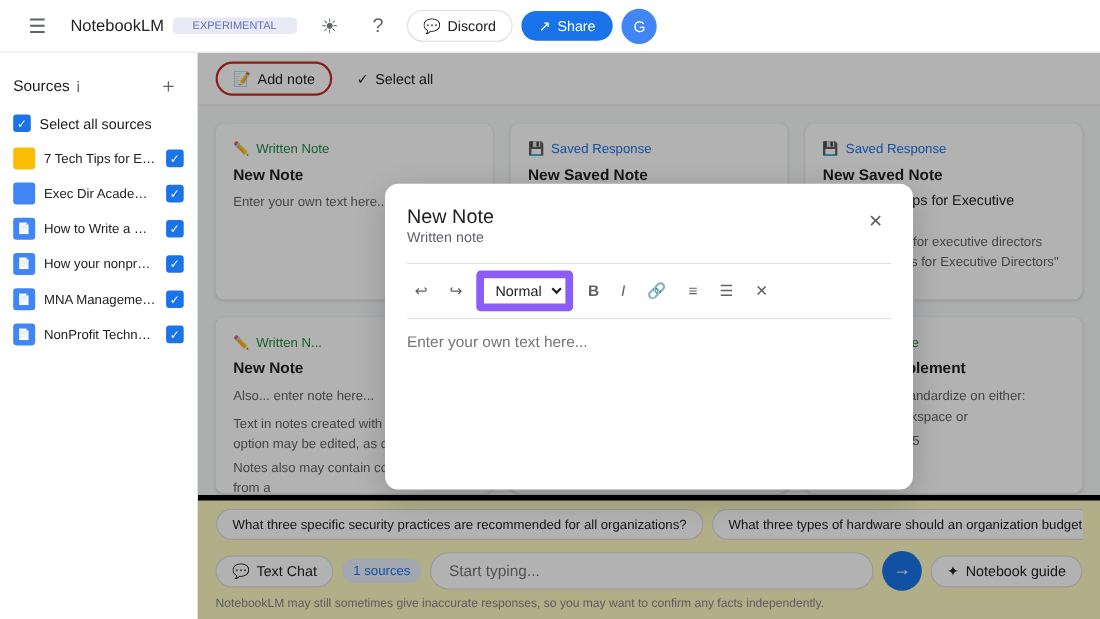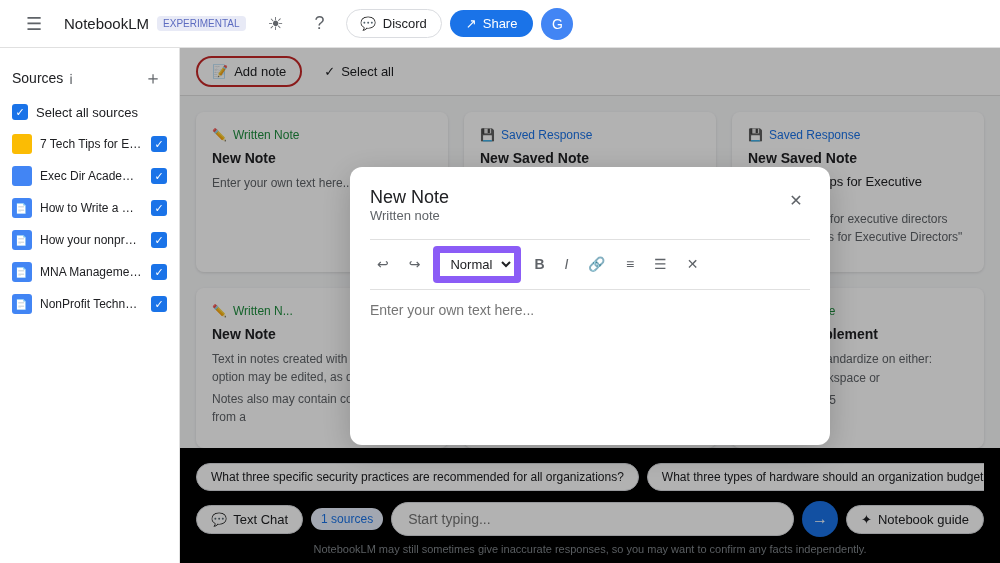--- a/index.html
+++ b/index.html
@@ -6,21 +6,21 @@
     body { font-family: 'Google Sans', Arial, sans-serif; background: #f8f9fa; font-size: 14px; color: #202124; overflow: hidden; width: 1000px; height: 563px; }
 
     
     .header {
       display: flex; align-items: center; height: 48px;
       background: #fff; border-bottom: 1px solid #e0e0e0;
       padding: 0 16px; gap: 12px;
     }
     .header-logo { display: flex; align-items: center; gap: 8px; justify-content: flex-end; }
     .header-logo-text { font-size: 15px; font-weight: 500; color: #202124; }
-    .header-badge { font-size: 10px; background: #e8eaf6; color: #5c6bc0; padding: 2px 6px; border-radius: 4px; text-transform: uppercase; }
+    .header-badge { font-size: 10px; background: #e8eaf6; color: #5c6bc0; padding: 2px 18px; border-radius: 4px; text-transform: uppercase; }
     .header-title { font-size: 18px; font-weight: 500; color: #202124; flex: 1; }
     .header-actions { display: flex; align-items: center; gap: 8px; }
     .header-icon-btn { width: 36px; height: 36px; border-radius: 50%; border: none; background: transparent; cursor: pointer; display: flex; align-items: center; justify-content: center; color: #5f6368; font-size: 18px; }
     .discord-btn { display: flex; align-items: center; gap: 6px; padding: 6px 14px; border-radius: 20px; border: 1px solid #dadce0; background: #fff; cursor: pointer; font-size: 13px; color: #202124; }
     .share-btn { display: flex; align-items: center; gap: 6px; padding: 6px 16px; border-radius: 20px; border: none; background: #1a73e8; cursor: pointer; font-size: 13px; color: #fff; font-weight: 500; }
     .avatar { width: 32px; height: 32px; border-radius: 50%; background: #4285f4; display: flex; align-items: center; justify-content: center; color: #fff; font-size: 14px; font-weight: 500; cursor: pointer; }
 
     
     .layout { display: flex; height: calc(563px - 48px); }
 
@@ -50,30 +50,30 @@
     .card { background: #fff; border-radius: 8px; padding: 16px; box-shadow: 0 1px 3px rgba(0,0,0,0.12); min-height: 160px; }
     .card-type { display: flex; align-items: center; gap: 6px; font-size: 12px; margin-bottom: 8px; }
     .card-type.written { color: #1e8e3e; }
     .card-type.saved { color: #1a73e8; }
     .card-title { font-size: 14px; font-weight: 600; color: #202124; margin-bottom: 8px; }
     .card-subtitle { font-size: 13px; font-weight: 500; color: #202124; margin-bottom: 6px; }
     .card-text { font-size: 12px; color: #5f6368; line-height: 1.5; }
     .card-list { font-size: 12px; color: #5f6368; line-height: 1.8; padding-left: 16px; }
 
     
-    .bottom-bar { background: #000000; border-top: 7px solid #000000; padding: 8px 16px; display: flex; flex-direction: column; gap: 6px; }
+    .bottom-bar { background: #fef9c3; border-top: 5px solid #000000; padding: 8px 16px; display: flex; flex-direction: column; gap: 6px; }
     .suggestions { display: flex; gap: 8px; overflow-x: auto; padding-bottom: 4px; }
     .suggestion-chip { padding: 6px 14px; border-radius: 20px; border: 1px solid #dadce0; background: #fff; cursor: pointer; font-size: 12px; color: #202124; white-space: nowrap; flex-shrink: 0; }
     .input-row { display: flex; align-items: center; gap: 8px; }
     .view-chat-btn { display: flex; align-items: center; gap: 6px; padding: 6px 14px; border-radius: 20px; border: 1px solid #dadce0; background: #fff; cursor: pointer; font-size: 13px; color: #202124; }
     .sources-badge { background: #e8f0fe; color: #1a73e8; font-size: 12px; padding: 4px 10px; border-radius: 12px; }
     .chat-input { flex: 1; padding: 8px 16px; border-radius: 24px; border: 1px solid #dadce0; font-size: 14px; color: #202124; outline: none; }
     .send-btn { width: 36px; height: 36px; border-radius: 50%; border: none; background: #1a73e8; cursor: pointer; display: flex; align-items: center; justify-content: center; color: #fff; font-size: 16px; }
     .notebook-guide-btn { display: flex; align-items: center; gap: 6px; padding: 6px 14px; border-radius: 20px; border: 1px solid #dadce0; background: #fff; cursor: pointer; font-size: 13px; color: #202124; }
-    .footer-text { font-size: 11px; color: #80868b; text-align: center; }
+    .footer-text { font-size: 11px; color: #80868b; text-align: left; }
 
     
     .overlay { position: absolute; top: 0; left: 0; right: 0; bottom: 0; background: rgba(0,0,0,0.3); z-index: 10; display: flex; align-items: center; justify-content: center; }
     .modal { background: #fff; border-radius: 12px; width: 480px; padding: 20px; box-shadow: 0 8px 32px rgba(0,0,0,0.2); }
     .modal-header { display: flex; align-items: flex-start; justify-content: space-between; margin-bottom: 4px; }
     .modal-title { font-size: 18px; font-weight: 500; color: #202124; }
     .modal-close-btn { width: 28px; height: 28px; border-radius: 50%; border: none; background: transparent; cursor: pointer; display: flex; align-items: center; justify-content: center; color: #5f6368; font-size: 16px; }
     .modal-subtitle { font-size: 13px; color: #5f6368; margin-bottom: 12px; }
     .editor-toolbar { display: flex; align-items: center; gap: 6px; padding: 6px 0; border-top: 1px solid #e0e0e0; border-bottom: 1px solid #e0e0e0; margin-bottom: 12px; }
     .editor-btn { padding: 3px 7px; border: none; background: transparent; cursor: pointer; font-size: 14px; color: #5f6368; border-radius: 4px; }
@@ -196,20 +196,21 @@
         <div class="card-subtitle">Seven Tech Tips for Executive Directors</div>
         <div class="card-text">The 7 tech tips for executive directors pre-"7 Tech Tips for Executive Directors"</div>
       </div>
 
       <div class="card">
         <div class="card-type written">
           <span>✏️</span>
           <span>Written N...</span>
         </div>
         <div class="card-title">New Note</div>
+        <div class="card-text">Also... enter note here...</div>
         <div class="card-text" style="margin-top:8px;">Text in notes created with the "Add note" option may be edited, as desired.</div>
         <div class="card-text" style="margin-top:4px;">Notes also may contain content copied from a</div>
       </div>
 
       <div class="card">
         <div class="card-type saved">
           <span>💾</span>
           <span>Saved Response</span>
         </div>
         <div class="card-text">Nonprofit Technology, organizations should replace laptops (and tablets) every 3 years, desktops (and printers) every 5 years, and smartphones every 2 years.</div>

